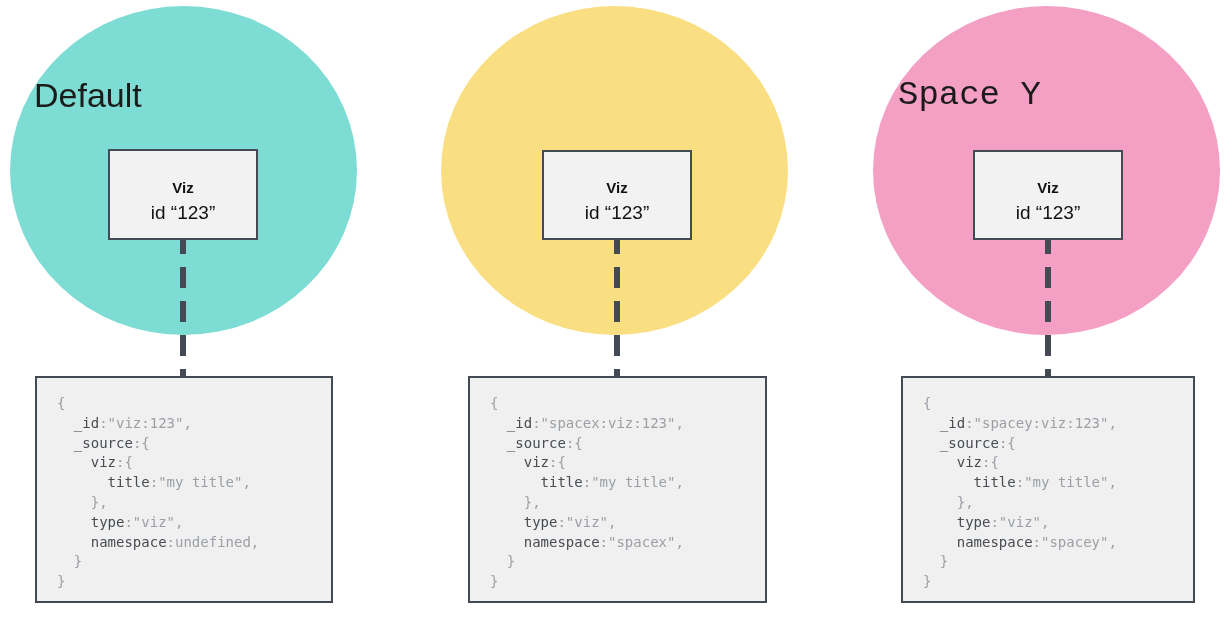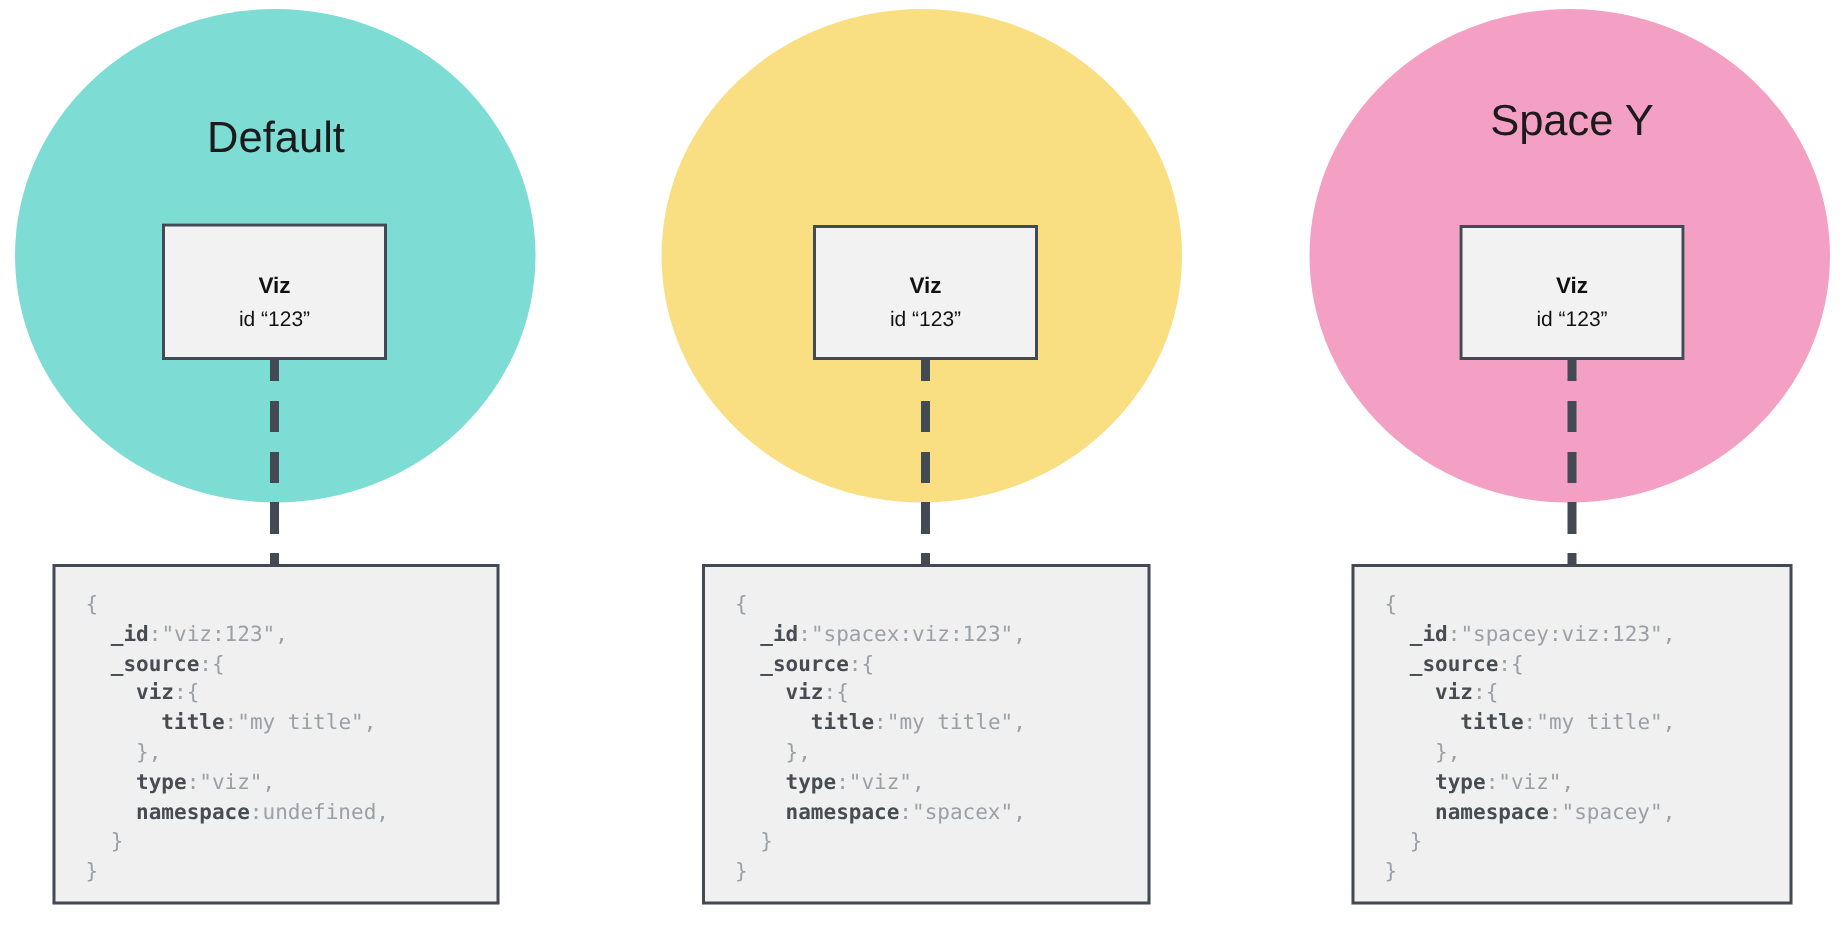--- a/index.html
+++ b/index.html
@@ -26,22 +26,22 @@
   .column > * { pointer-events: auto; }
 
   .circle {
     position: absolute;
     border-radius: 50%;
     z-index: 1;
   }
   .circle-title {
     position: absolute;
     width: 300px;
-    text-align: center;
-    font-size: 29px;
+    text-align: left;
+    font-size: 34px;
     color: var(--title-color);
     z-index: 3;
   }
   .viz-card {
     position: absolute;
     box-sizing: border-box;
     background: var(--card-bg);
     border: 2px solid var(--outline);
     display: flex;
     flex-direction: column;
@@ -51,21 +51,21 @@
     z-index: 3;
     padding-top: 14px;
   }
   .viz-name {
     font-size: 15px;
     font-weight: bold;
     color: #111111;
     line-height: 1.25;
   }
   .viz-id {
-    font-size: 14px;
+    font-size: 19px;
     color: #111111;
     line-height: 1.25;
   }
   .connector {
     position: absolute;
     width: 6px;
     height: 136px;
     z-index: 2;
     background: linear-gradient(to bottom,
       var(--outline) 0px,  var(--outline) 14px,  transparent 14px,  transparent 27px,
@@ -83,41 +83,41 @@
     z-index: 2;
   }
   .code-block {
     font-family: "DejaVu Sans Mono", "Liberation Mono", monospace;
     font-size: 14px;
     line-height: 19.8px;
     white-space: pre;
   }
   .code-line .k {
     color: var(--code-key);
-    font-weight: bold;
+    font-weight: normal;
   }
   .code-line .p {
     color: var(--code-plain);
   }
 
   
   .col0 .circle      { left: 10px;  top: 6px;   width: 347px; height: 329px; }
   .col0 .circle-title{ left: 34px;  top: 76px; }
   .col0 .viz-card    { left: 108px; top: 149px; width: 150px; height: 91px; }
   .col0 .connector   { left: 180px; top: 240px; }
   .col0 .code-panel  { left: 35px;  top: 376px; width: 298px; height: 227px; }
 
   .col1 .circle      { left: 441px; top: 6px;   width: 347px; height: 329px; }
   .col1 .circle-title{ left: 467px; top: 72px; }
   .col1 .viz-card    { left: 542px; top: 150px; width: 150px; height: 90px; }
   .col1 .connector   { left: 614px; top: 240px; }
   .col1 .code-panel  { left: 468px; top: 376px; width: 299px; height: 227px; }
 
   .col2 .circle      { left: 873px; top: 6px;   width: 347px; height: 329px; }
-  .col2 .circle-title{ left: 898px; top: 65px; }
+  .col2 .circle-title{ left: 898px; top: 76px; font-family: Liberation Mono, monospace; }
   .col2 .viz-card    { left: 973px; top: 150px; width: 150px; height: 90px; }
   .col2 .connector   { left: 1045px; top: 240px; }
   .col2 .code-panel  { left: 901px; top: 376px; width: 294px; height: 227px; }
 </style>
 </head>
 <body>
 
 <div class="canvas" id="canvas">
 
     <div class="column col0">

